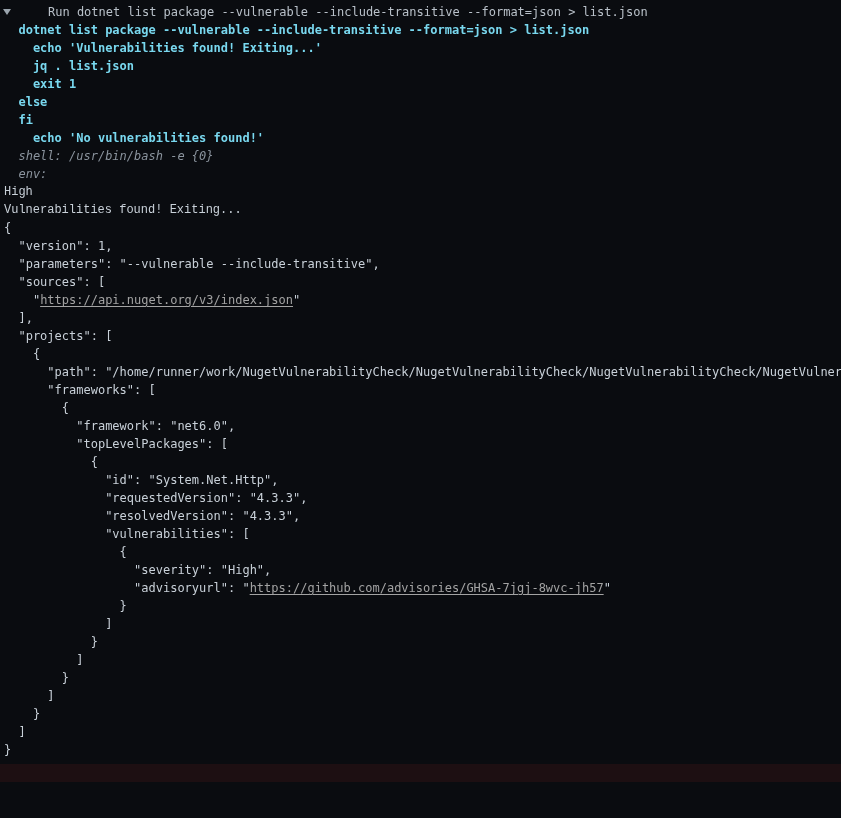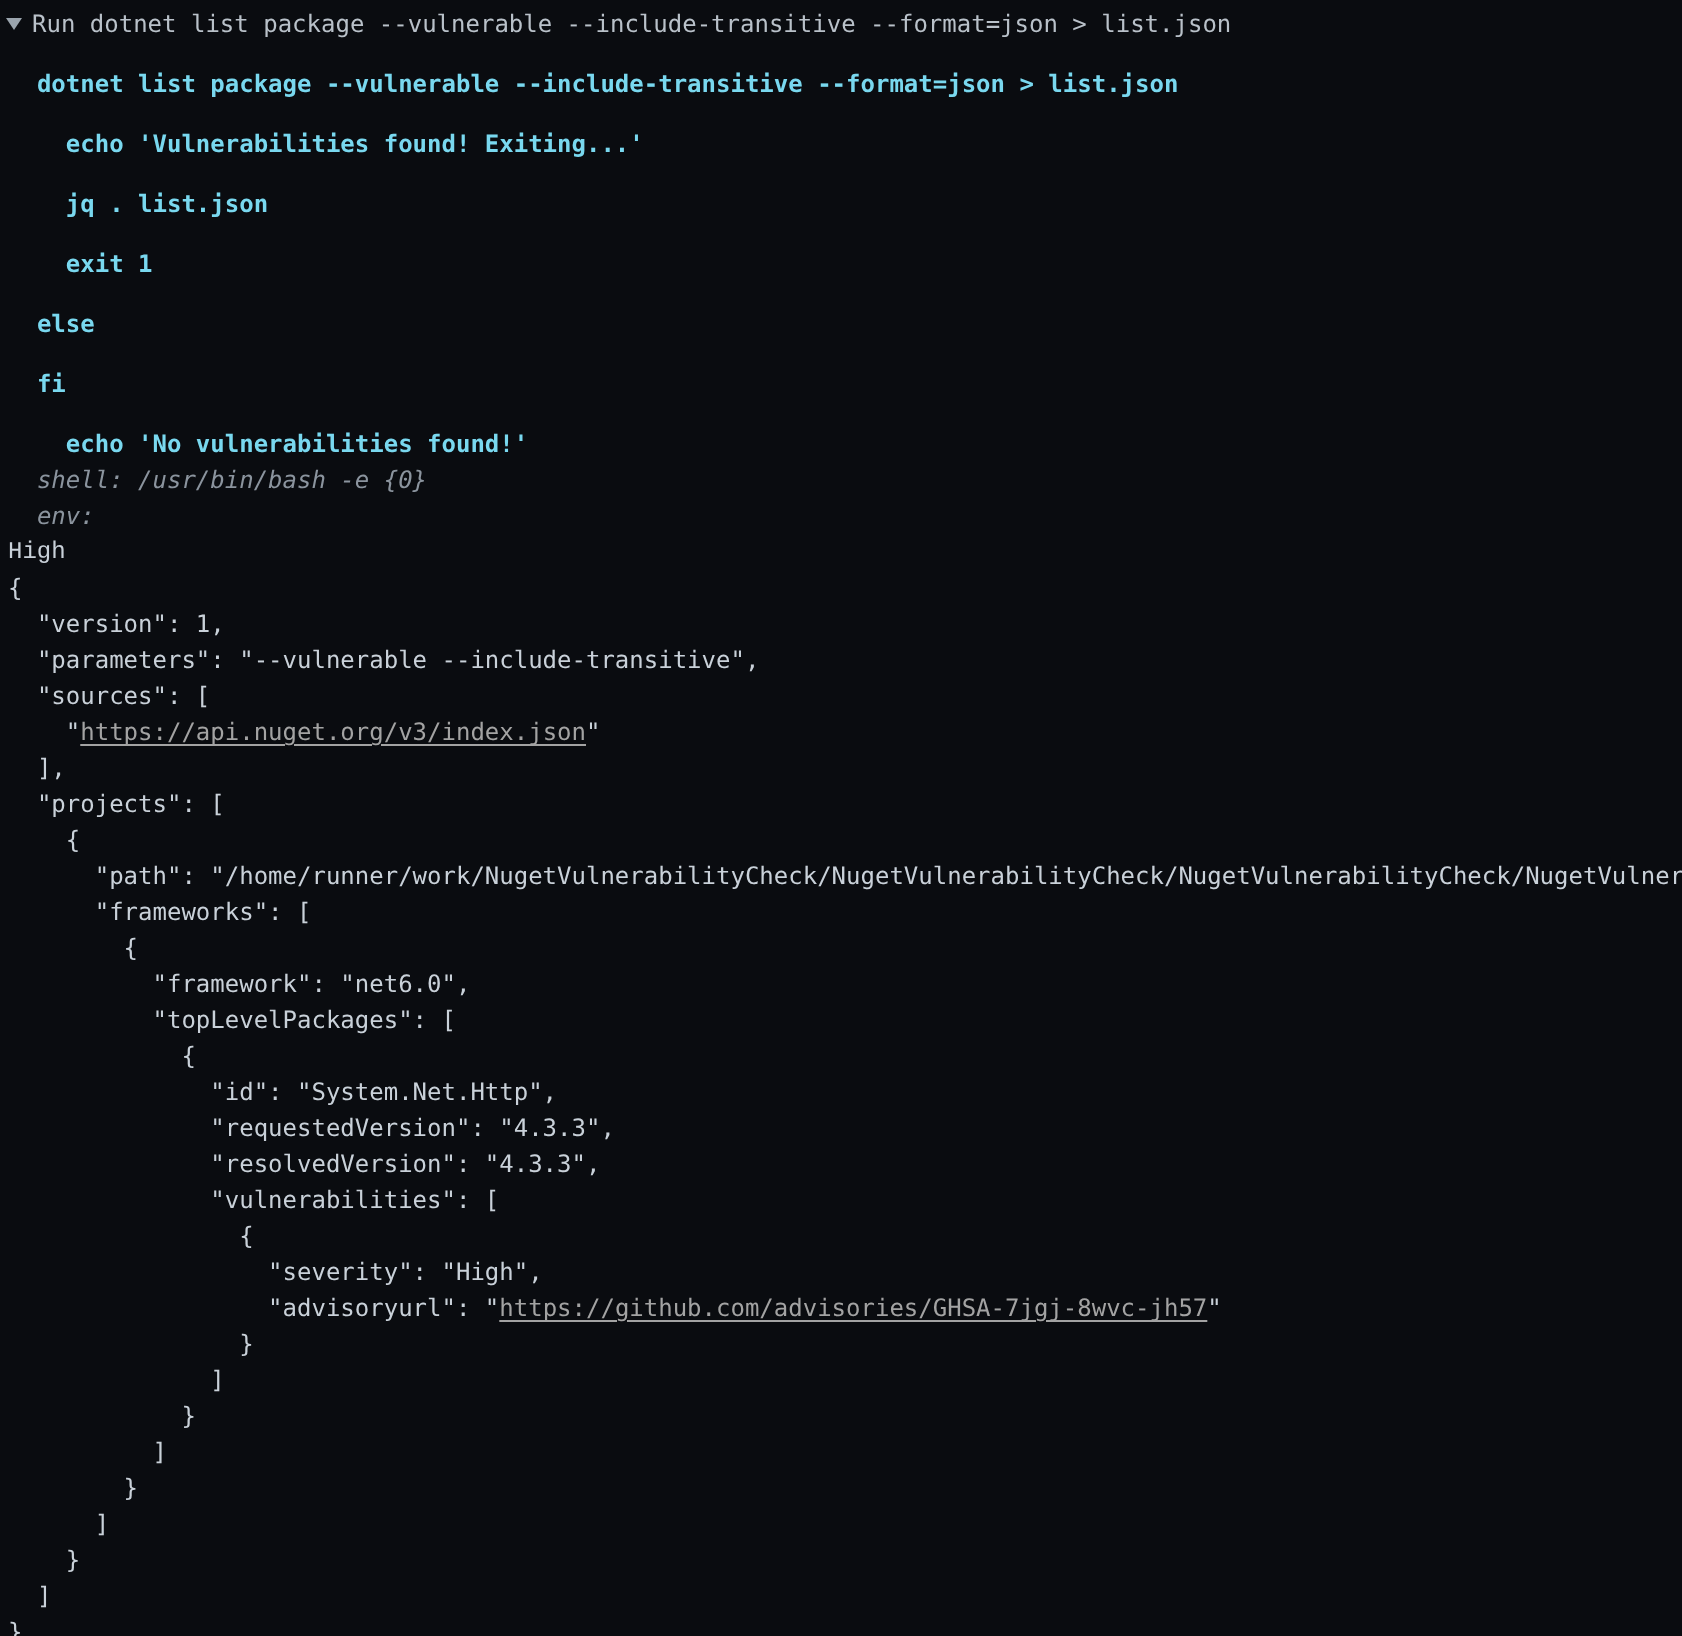--- a/index.html
+++ b/index.html
@@ -25,21 +25,21 @@
   }
   .line {
     height: 18px;
     line-height: 18px;
     white-space: pre;
     padding-left: 4px;
     box-sizing: border-box;
     overflow: visible;
   }
   .c-dim    { color: #8b949e; font-style: italic; }
-  .c-cmd    { color: #79d8ef; font-weight: bold; margin-top: 12px; }
+  .c-cmd    { color: #79d8ef; font-weight: bold; }
   .c-out    { color: #c9d1d9; font-family: Liberation Mono, monospace; }
   .c-json   { color: #c9d1d9; }
 
   
   .hdr {
     color: #b9c1c9;
     display: flex;
     align-items: center;
     height: 18px;
     padding-left: 3px;
@@ -48,21 +48,21 @@
     display: inline-block;
     width: 0;
     height: 0;
     margin-right: 5px;
     border-left: 4.5px solid transparent;
     border-right: 4.5px solid transparent;
     border-top: 6px solid #9aa4ad;
     position: relative;
     top: 0px;
   }
-  .hdr-text { white-space: pre; }
+  .hdr-text { white-space: pre; margin-left: 32px; }
 
   
   .lnk {
     color: #a3a3a3;
     text-decoration: underline;
     text-underline-offset: 2px;
   }
 
   
   .errbar {
@@ -95,20 +95,21 @@
     <div class="line c-cmd">    echo 'No vulnerabilities found!'</div>
   </div>
 
   <div>
     <div class="line c-dim">  shell: /usr/bin/bash -e {0}</div>
     <div class="line c-dim">  env:</div>
   </div>
 
   <div>
     <div class="line c-out">High</div>
+    <div class="line c-out">Vulnerabilities found! Exiting...</div>
   </div>
 
   <div id="json-block">
       <div class="line c-json">{</div>
       <div class="line c-json">  "version": 1,</div>
       <div class="line c-json">  "parameters": "--vulnerable --include-transitive",</div>
       <div class="line c-json">  "sources": [</div>
       <div class="line c-json"><span>    "</span><span class="lnk">https://api.nuget.org/v3/index.json</span><span>"</span></div>
       <div class="line c-json">  ],</div>
       <div class="line c-json">  "projects": [</div>

